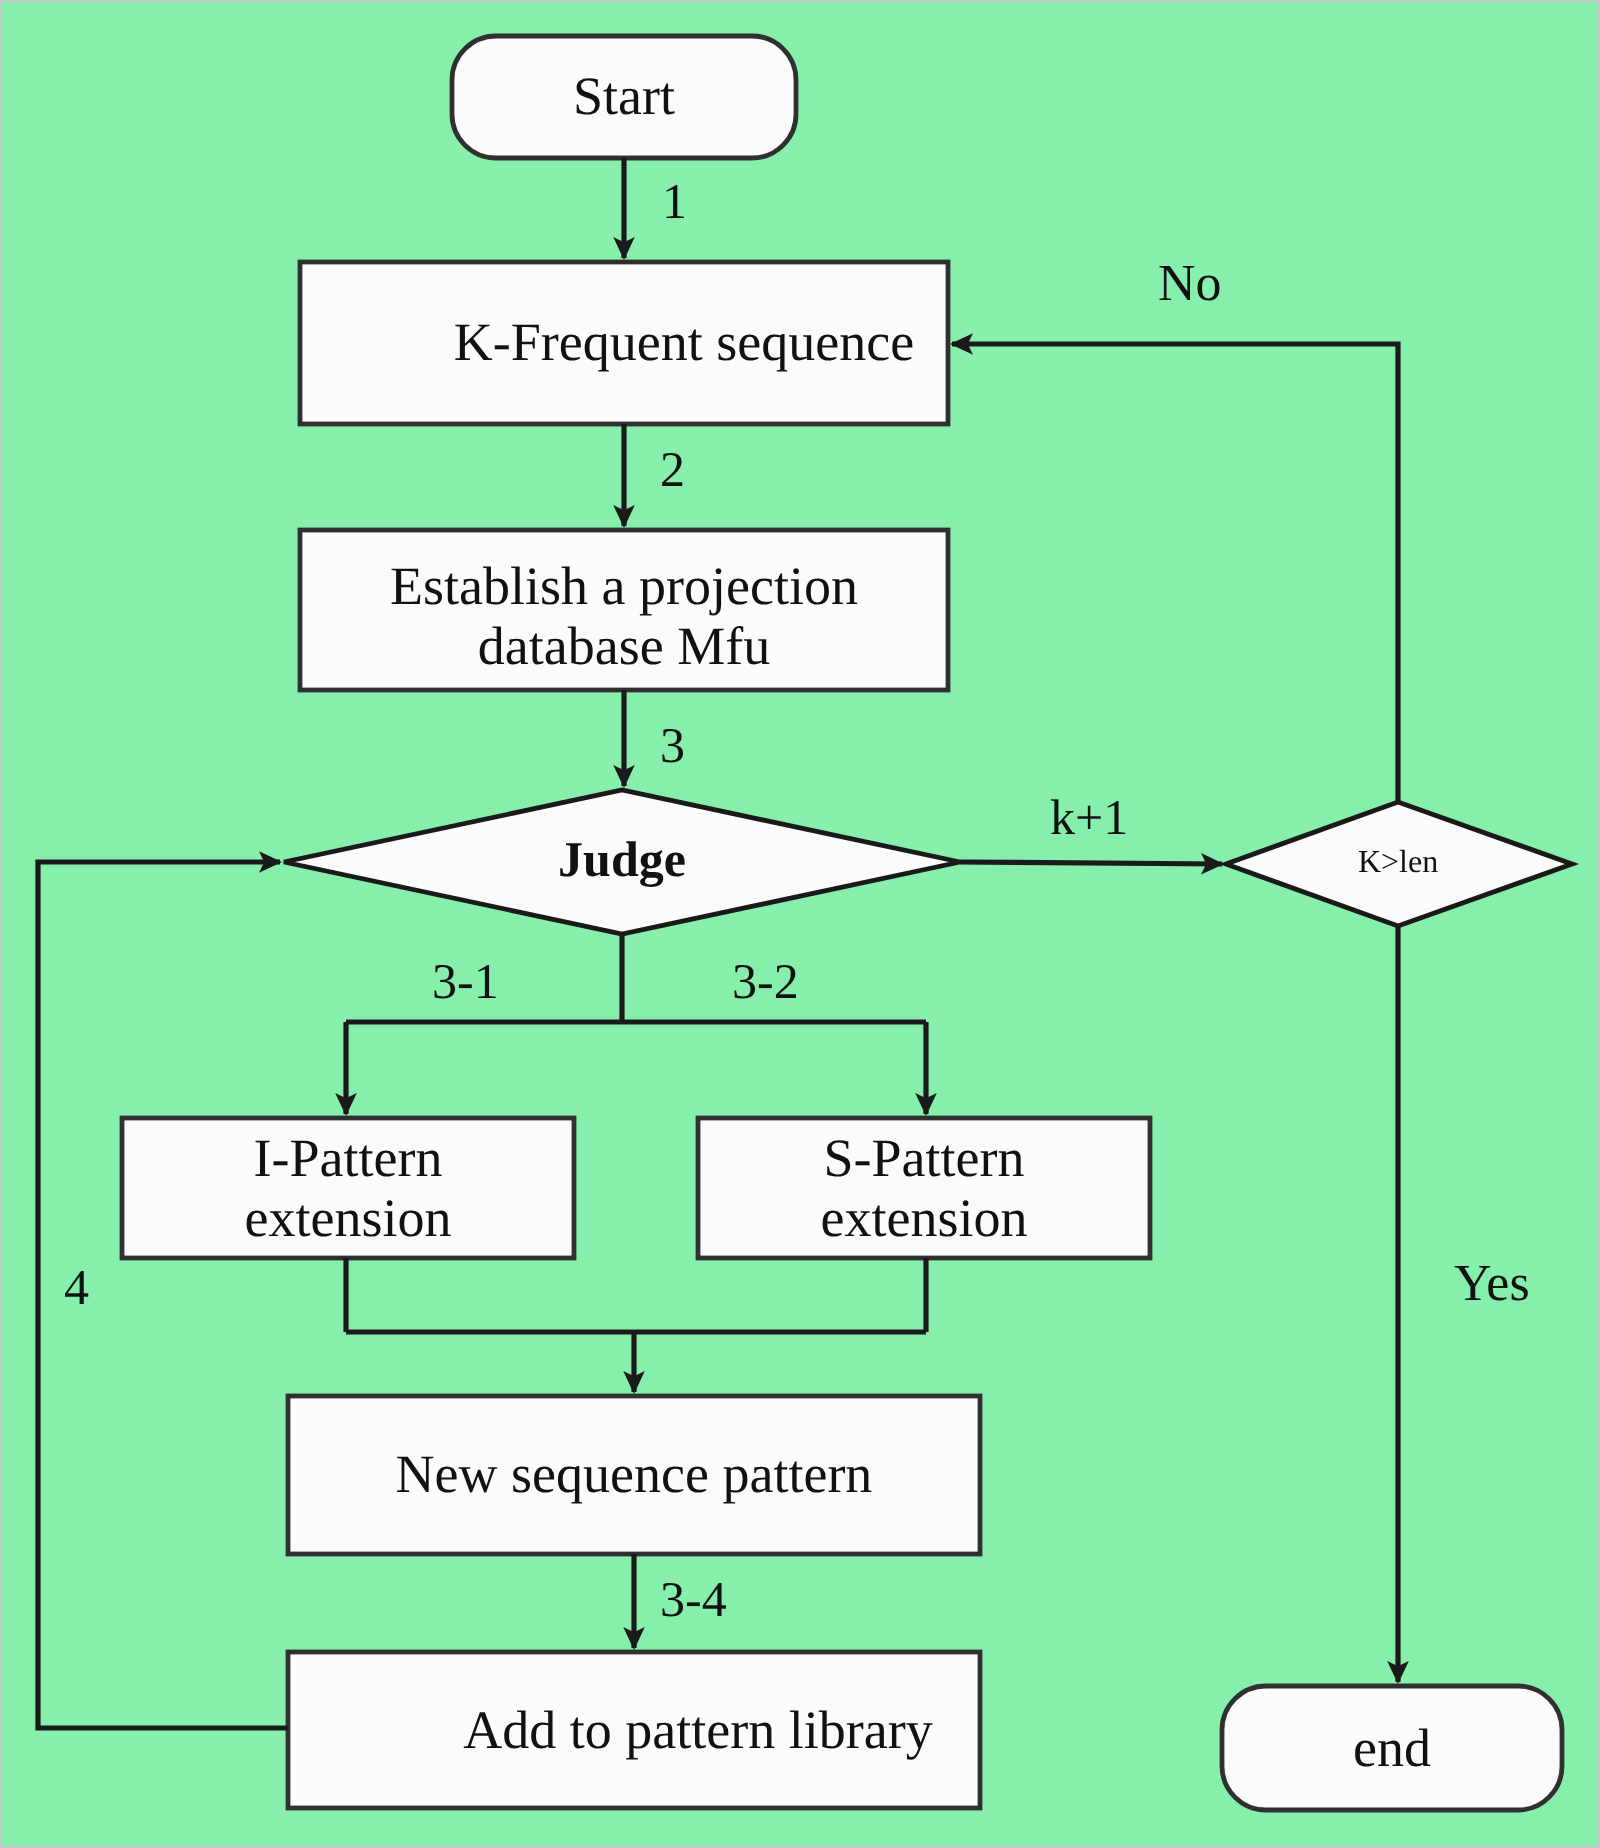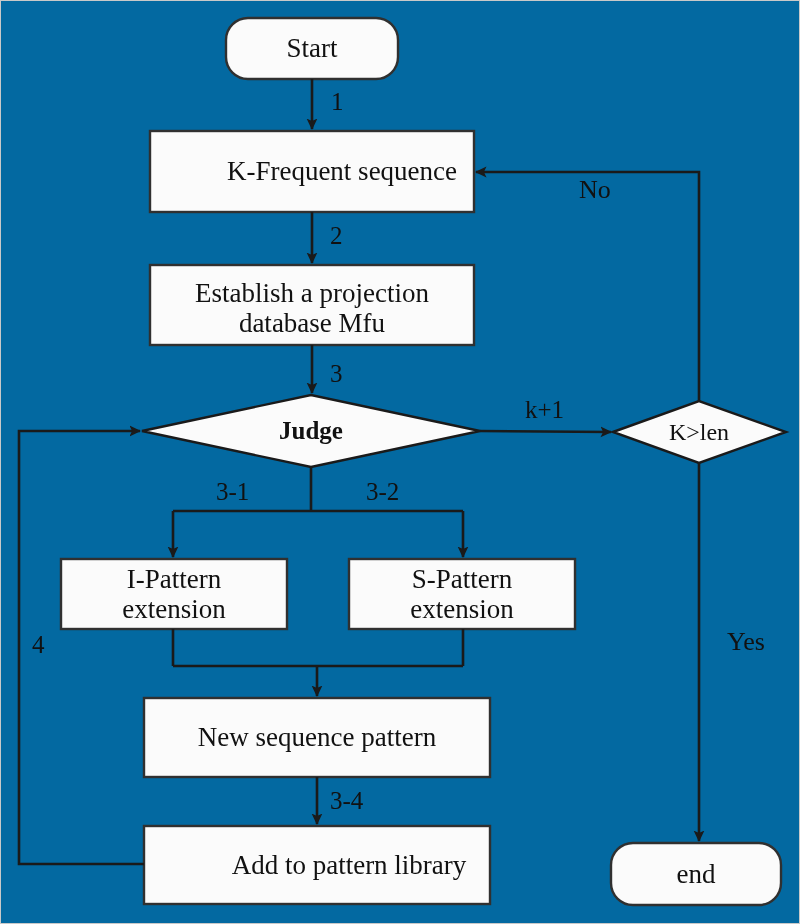--- a/index.html
+++ b/index.html
@@ -4,21 +4,21 @@
 <style>
   html, body {
     margin: 0;
     padding: 0;
     background: #ffffff;
   }
   #canvas {
     position: relative;
     width: 800px;
     height: 924px;
-    background: #0369a1;
+    background: #86efac;
     box-sizing: border-box;
     border: 1px solid #c9c9c9;
     overflow: hidden;
     font-family: "Liberation Serif", "DejaVu Serif", serif;
   }
   #flow-svg {
     position: absolute;
     left: 0;
     top: 0;
     width: 800px;
@@ -39,21 +39,21 @@
   .edge-label {
     position: absolute;
     font-family: "Liberation Serif", "DejaVu Serif", serif;
     color: #111111;
     line-height: 1;
     pointer-events: none;
   }
   .terminator-text { font-size: 27px; }
   .process-text   { font-size: 27px; }
   .decision-text  { font-size: 25px; }
-  .decision-text-small { font-size: 24px; }
+  .decision-text-small { font-size: 16px; }
   .edge-num  { font-size: 25px; }
   .edge-word { font-size: 26px; }
 </style>
 </head>
 <body>
 
 <div id="canvas">
 
   <svg id="flow-svg" viewBox="0 0 800 924">
     <defs>
@@ -144,17 +144,17 @@
   <div class="edge-label edge-num" style="left:215px; top:478px;">3-1</div>
 
   <div class="edge-label edge-num" style="left:365px; top:478px;">3-2</div>
 
   <div class="edge-label edge-num" style="left:524px; top:396px;">k+1</div>
 
   <div class="edge-label edge-num" style="left:329px; top:787px;">3-4</div>
 
   <div class="edge-label edge-num" style="left:31px; top:631px;">4</div>
 
-  <div class="edge-label edge-word" style="left:578px; top:128px;margin-top:48px;">No</div>
+  <div class="edge-label edge-word" style="left:578px; top:128px;">No</div>
 
   <div class="edge-label edge-word" style="left:726px; top:628px;">Yes</div>
 
 </div>
 
 </body></html>

